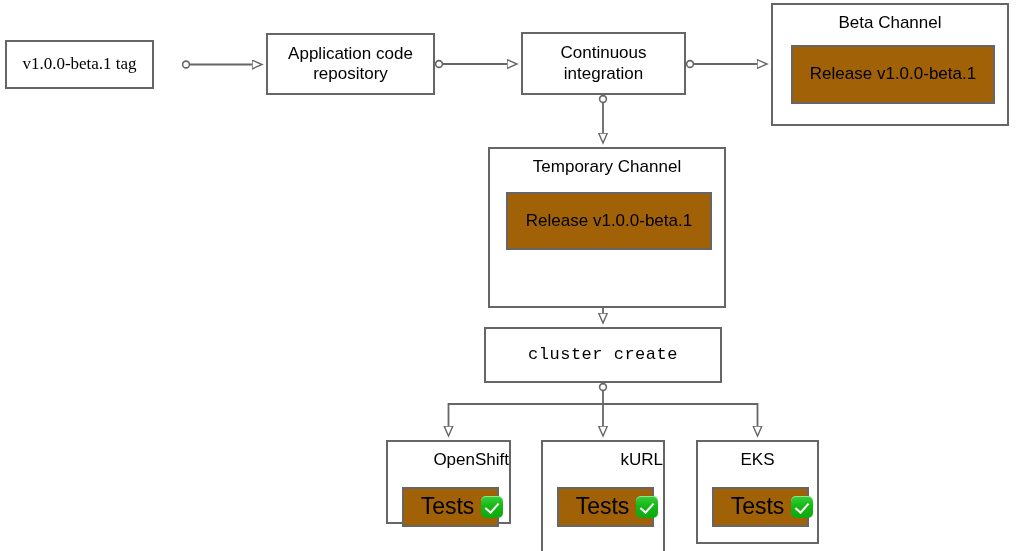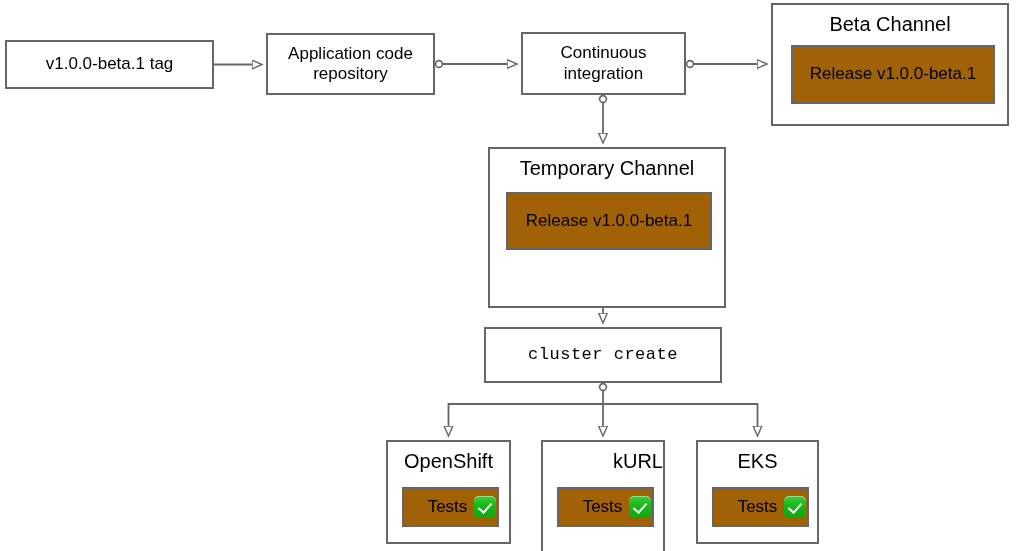--- a/index.html
+++ b/index.html
@@ -45,21 +45,21 @@
     width: 100%;
     font-size: 17px;
     color: #000000;
     white-space: pre-line;
   }
   .group {
     justify-content: flex-start;
     padding-top: 8px;
   }
   .group > .node-label {
-    font-size: 20px;
+    font-size: 17px;
     margin-bottom: 7px;
   }
   .inner {
     position: absolute;
     box-sizing: border-box;
     background: #a16207;
     border: 2px solid #666666;
     display: flex;
     align-items: center;
     justify-content: center;
@@ -72,21 +72,21 @@
     font-size: 17px;
     letter-spacing: 0.5px;
   }
   .tests-box {
     display: flex;
     align-items: center;
     justify-content: center;
     gap: 7px;
   }
   .tests-text {
-    font-size: 17px;
+    font-size: 23px;
     color: #000000;
     margin-left: 23px;
   }
   .check-badge {
     width: 22px;
     height: 22px;
     border-radius: 5px;
     background: linear-gradient(180deg, #3ad13a 0%, #16b816 45%, #0da80d 100%);
     box-shadow: inset 0 1px 0 rgba(255,255,255,0.45);
     position: relative;
@@ -149,21 +149,21 @@
       </g>
       <g>
         <path d="M603,404 L603,435" marker-end="url(#arrow)"></path>
       </g>
       <g>
         <path d="M603,404 L757.5,404 L757.5,435" marker-end="url(#arrow)"></path>
       </g>
     </g>
   </svg>
 
-  <div class="node" style="left:5px; top:40px; width:209px; height:49px;">
+  <div class="node" style="left:5px; top:40px; width:149px; height:49px;font-family:Liberation Serif, serif;">
     <span class="node-label">v1.0.0-beta.1 tag</span>
   </div>
 
   <div class="node" style="left:266px; top:33px; width:169px; height:62px;">
     <span class="node-label">Application code
 repository</span>
   </div>
 
   <div class="node" style="left:521px; top:32px; width:165px; height:63px;text-align:center;">
     <span class="node-label">Continuous
@@ -181,21 +181,21 @@
     <span class="node-label">Temporary Channel</span>
     <div class="inner" style="left:16px; top:43px; width:206px; height:58px;">
       <span>Release v1.0.0-beta.1</span>
     </div>
   </div>
 
   <div class="node" style="left:484px; top:327px; width:238px; height:56px;">
     <span class="node-label mono-label">cluster create</span>
   </div>
 
-  <div class="node group" style="left:386px; top:440px; width:125px; height:104px;">
+  <div class="node group" style="left:386px; top:440px; width:125px; height:84px;text-align:right;">
     <span class="node-label">OpenShift</span>
     <div class="inner tests-box" style="left:14px; top:45px; width:97px; height:40px;">
       <span class="tests-text">Tests</span>
       <span class="check-badge"></span>
     </div>
   </div>
 
   <div class="node group" style="left:541px; top:440px; width:124px; height:132px;text-align:right;">
     <span class="node-label">kURL</span>
     <div class="inner tests-box" style="left:14px; top:45px; width:97px; height:40px;">

